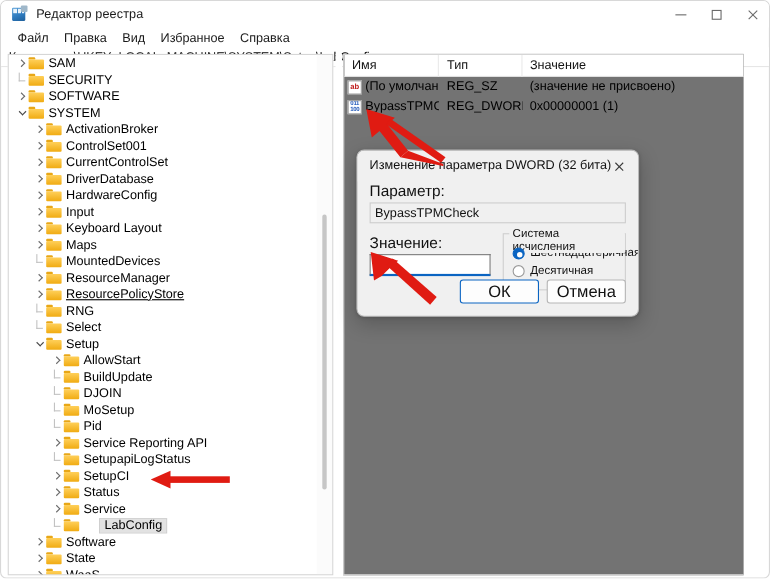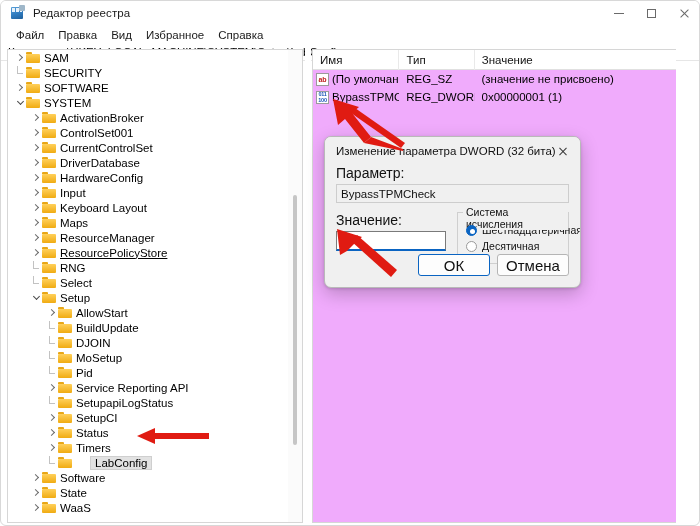--- a/index.html
+++ b/index.html
@@ -115,21 +115,21 @@
     overflow: hidden;
   }
   .pane-split {
     position: absolute; top: 48px; left: 304px;
     width: 6px; height: 474px;
     background: #ffffff;
   }
   .pane-list {
     position: absolute; top: 48px; left: 311px;
     width: 364px; height: 474px;
-    background: #f0abfc;
+    background: #737373;
     border: 1px solid #d6d6d6;
     border-right: none;
     overflow: hidden;
   }
 
   
   .tree-vscroll {
     position: absolute; top: 0; right: 0;
     width: 14px; height: 472px;
     background: #fbfbfb;
@@ -449,20 +449,25 @@
           <span class="twist right"></span>
           <span class="folder"></span>
           <span class="tlabel">Keyboard Layout</span>
         </div>
         <div class="trow" style="padding-left: 22px;">
           <span class="twist right"></span>
           <span class="folder"></span>
           <span class="tlabel">Maps</span>
         </div>
         <div class="trow" style="padding-left: 22px;">
+          <span class="twist leaf"></span>
+          <span class="folder"></span>
+          <span class="tlabel">MountedDevices</span>
+        </div>
+        <div class="trow" style="padding-left: 22px;">
           <span class="twist right"></span>
           <span class="folder"></span>
           <span class="tlabel">ResourceManager</span>
         </div>
         <div class="trow" style="padding-left: 22px; text-decoration: underline;">
           <span class="twist right"></span>
           <span class="folder"></span>
           <span class="tlabel">ResourcePolicyStore</span>
         </div>
         <div class="trow" style="padding-left: 22px;">
@@ -521,21 +526,21 @@
           <span class="tlabel">SetupCI</span>
         </div>
         <div class="trow" style="padding-left: 38px;">
           <span class="twist right"></span>
           <span class="folder"></span>
           <span class="tlabel">Status</span>
         </div>
         <div class="trow" style="padding-left: 38px;">
           <span class="twist right"></span>
           <span class="folder"></span>
-          <span class="tlabel">Timers</span>
+          <span class="tlabel">Service</span>
         </div>
         <div class="trow selected" style="padding-left: 38px;">
           <span class="twist leaf"></span>
           <span class="folder"></span>
           <span class="tlabel">LabConfig</span>
         </div>
         <div class="trow" style="padding-left: 22px;">
           <span class="twist right"></span>
           <span class="folder"></span>
           <span class="tlabel">Software</span>

